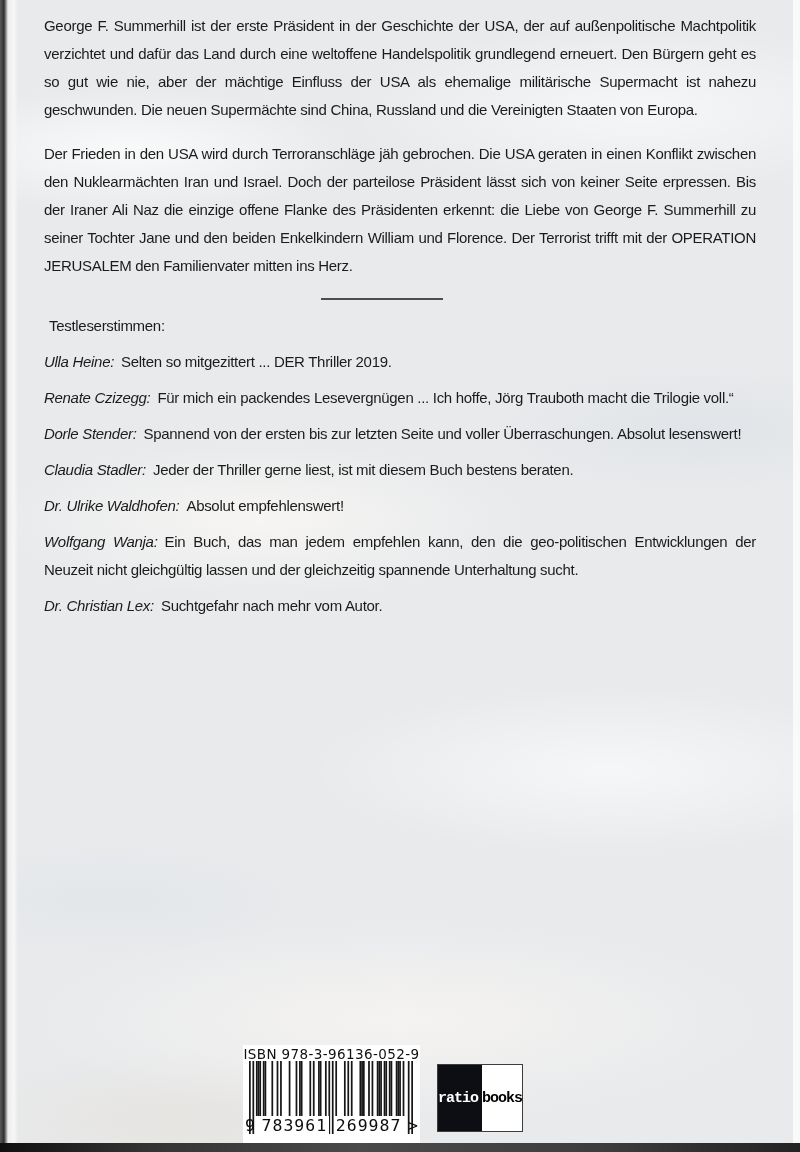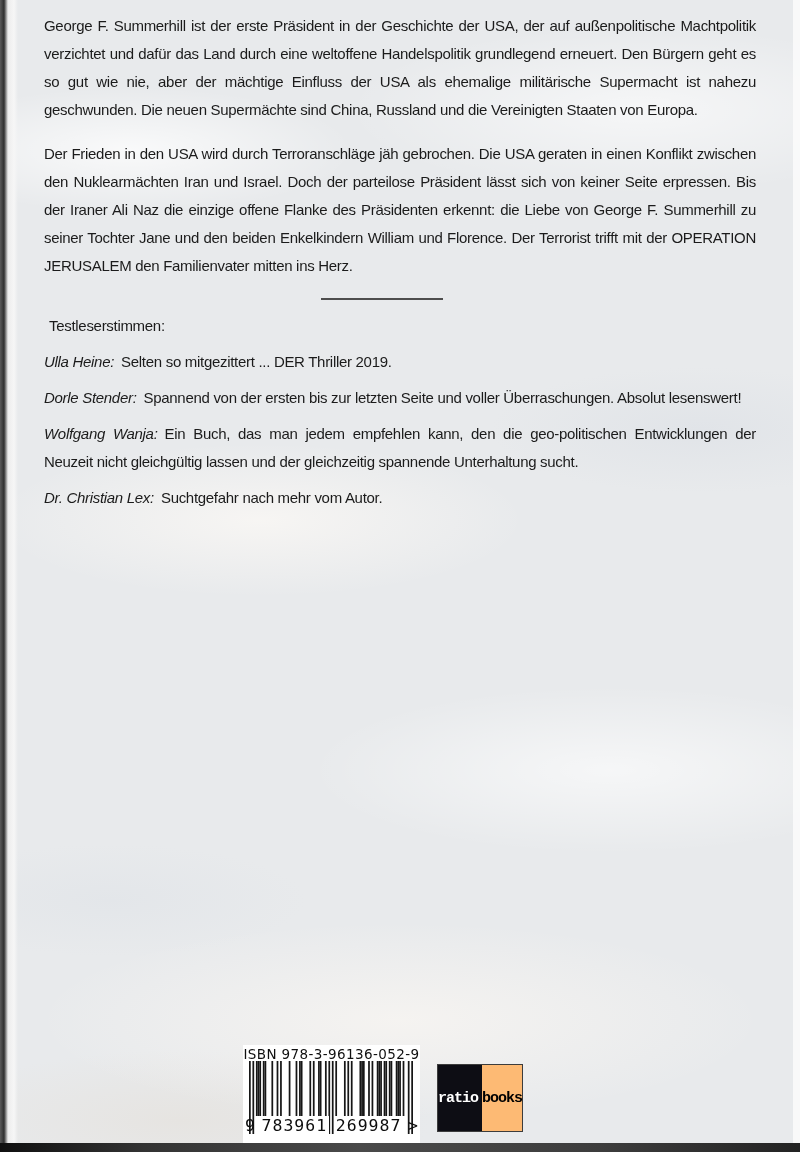--- a/index.html
+++ b/index.html
@@ -74,21 +74,21 @@
     position:absolute;left:437px;top:1064px;width:86px;height:68px;
     display:flex;z-index:4;border:1px solid #3c3c3c;box-sizing:border-box;
     font-family:"Liberation Mono",monospace;font-weight:bold;font-size:15px;
   }
   .logo-left{
     flex:0 0 52%;background:#0d0d14;color:#ffffff;
     display:flex;align-items:center;justify-content:flex-end;
     padding-right:4px;box-sizing:border-box;letter-spacing:-1px;
   }
   .logo-right{
-    flex:1;background:#fdba74;color:#000000;
+    flex:1;background:#ffffff;color:#000000;
     display:flex;align-items:center;justify-content:center;letter-spacing:-1px;
   }
 </style>
 </head>
 <body>
 
 <div class="page">
   <div class="clouds"></div>
   <div class="edge-left"></div>
   <div class="edge-right"></div>
@@ -96,21 +96,24 @@
 
   <div class="content">
     <p class="para">George F. Summerhill ist der erste Präsident in der Geschichte der USA, der auf außenpolitische Machtpolitik verzichtet und dafür das Land durch eine weltoffene Handelspolitik grundlegend erneuert. Den Bürgern geht es so gut wie nie, aber der mächtige Einfluss der USA als ehemalige militärische Supermacht ist nahezu geschwunden. Die neuen Supermächte sind China, Russland und die Vereinigten Staaten von Europa.</p>
     <p class="para">Der Frieden in den USA wird durch Terroranschläge jäh gebrochen. Die USA geraten in einen Konflikt zwischen den Nuklearmächten Iran und Israel. Doch der parteilose Präsident lässt sich von keiner Seite erpressen. Bis der Iraner Ali Naz die einzige offene Flanke des Präsidenten erkennt: die Liebe von George F. Summerhill zu seiner Tochter Jane und den beiden Enkelkindern William und Florence. Der Terrorist trifft mit der OPERATION JERUSALEM den Familienvater mitten ins Herz.</p>
 
     <div class="divider"></div>
 
     <p class="t-head">Testleserstimmen:</p>
 
     <p class="t-item"><span class="t-name">Ulla Heine:</span><span class="t-quote">Selten so mitgezittert ... DER Thriller 2019.</span></p>
+    <p class="t-item"><span class="t-name">Renate Czizegg:</span><span class="t-quote">Für mich ein packendes Lesevergnügen ... Ich hoffe, Jörg Trauboth macht die Trilogie voll.“</span></p>
     <p class="t-item"><span class="t-name">Dorle Stender:</span><span class="t-quote">Spannend von der ersten bis zur letzten Seite und voller Überraschungen. Absolut lesenswert!</span></p>
+    <p class="t-item"><span class="t-name">Claudia Stadler:</span><span class="t-quote">Jeder der Thriller gerne liest, ist mit diesem Buch bestens beraten.</span></p>
+    <p class="t-item"><span class="t-name">Dr. Ulrike Waldhofen:</span><span class="t-quote">Absolut empfehlenswert!</span></p>
     <p class="t-item"><span class="t-name">Wolfgang Wanja:</span><span class="t-quote">Ein Buch,  das man jedem empfehlen kann, den die geo-politischen Entwicklungen der Neuzeit nicht gleichgültig lassen und der gleichzeitig spannende Unterhaltung sucht.</span></p>
     <p class="t-item"><span class="t-name">Dr. Christian Lex:</span><span class="t-quote">Suchtgefahr nach mehr vom Autor.</span></p>
   </div>
 
   <div class="barcode-box">
     <div class="isbn-label">ISBN 978-3-96136-052-9</div>
     <div class="bars">
         <svg xmlns="http://www.w3.org/2000/svg" width="164" height="74" viewBox="0 0 164 74">
           <rect x="0.00" y="0" width="1.73" height="73"></rect>
           <rect x="3.45" y="0" width="1.73" height="73"></rect>

